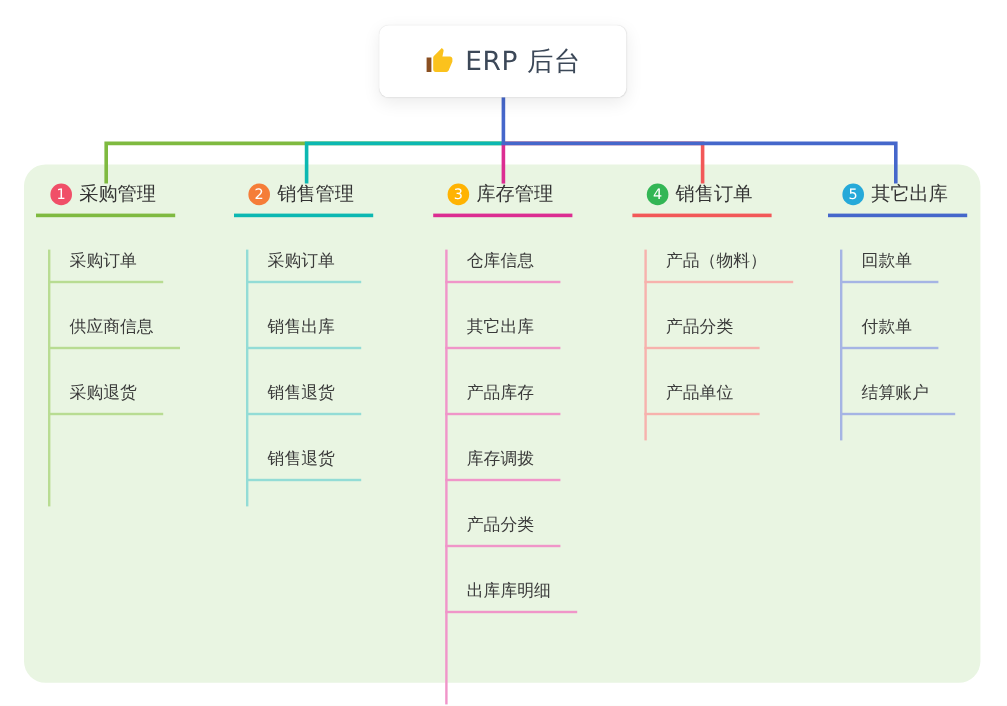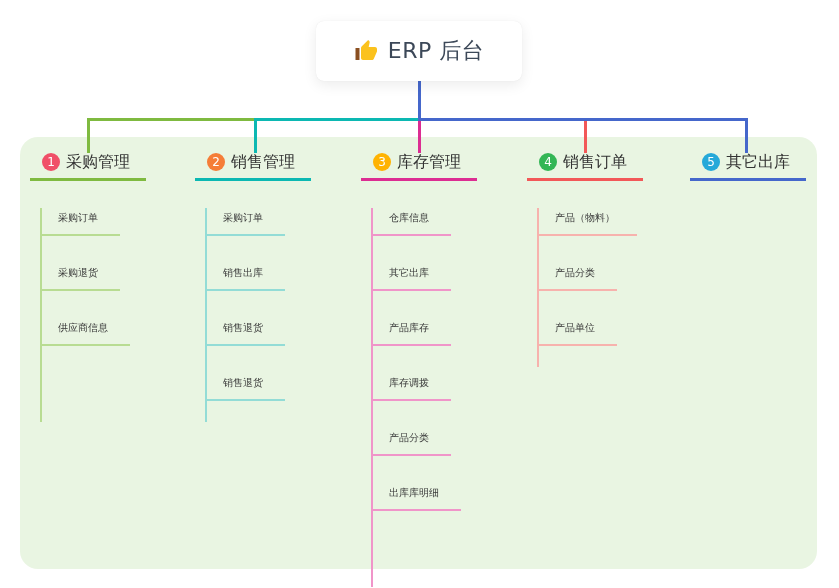--- a/index.html
+++ b/index.html
@@ -74,21 +74,21 @@
     left: 10px; top: 0;
     width: 2px;
     background: var(--light);
   }
   .child {
     width: fit-content;
     margin-left: 10px;
     margin-top: 27px;
     padding: 0 22px 6px 18px;
     line-height: 20px;
-    font-size: 10px;
+    font-size: 14px;
     color: #3a3a3a;
     border-bottom: 2px solid var(--light);
     white-space: nowrap;
     cursor: pointer;
   }
   .child:first-child { margin-top: 21px; }
 </style>
 </head>
 <body>
 
@@ -115,22 +115,22 @@
     <span class="root-label">ERP 后台</span>
   </div>
 
   <div id="branches">
       <div class="branch-col" style="left: 30px; top: 151px; --line: #7fba40; --light: #b8dc92; --badge: #f04f68;"><div class="branch-header">
           <span class="badge">1</span>
           <span class="branch-title">采购管理</span>
         </div><div class="children">
           <div class="spine" style="height: 214px;"></div>
           <div class="child">采购订单</div>
+          <div class="child">供应商信息</div>
           <div class="child">采购退货</div>
-          <div class="child">供应商信息</div>
         </div></div>
       <div class="branch-col" style="left: 195px; top: 151px; --line: #0cb8b2; --light: #93dcd6; --badge: #f57d38;"><div class="branch-header">
           <span class="badge">2</span>
           <span class="branch-title">销售管理</span>
         </div><div class="children">
           <div class="spine" style="height: 214px;"></div>
           <div class="child">采购订单</div>
           <div class="child">销售出库</div>
           <div class="child">销售退货</div>
           <div class="child">销售退货</div>
@@ -152,15 +152,20 @@
           <span class="branch-title">销售订单</span>
         </div><div class="children">
           <div class="spine" style="height: 159px;"></div>
           <div class="child">产品（物料）</div>
           <div class="child">产品分类</div>
           <div class="child">产品单位</div>
         </div></div>
       <div class="branch-col" style="left: 690px; top: 151px; --line: #4567cb; --light: #a5b4e4; --badge: #25a9d9;"><div class="branch-header">
           <span class="badge">5</span>
           <span class="branch-title">其它出库</span>
+        </div><div class="children">
+          <div class="spine" style="height: 159px;"></div>
+          <div class="child">回款单</div>
+          <div class="child">付款单</div>
+          <div class="child">结算账户</div>
         </div></div>
     </div>
 </div>
 
 </body></html>

